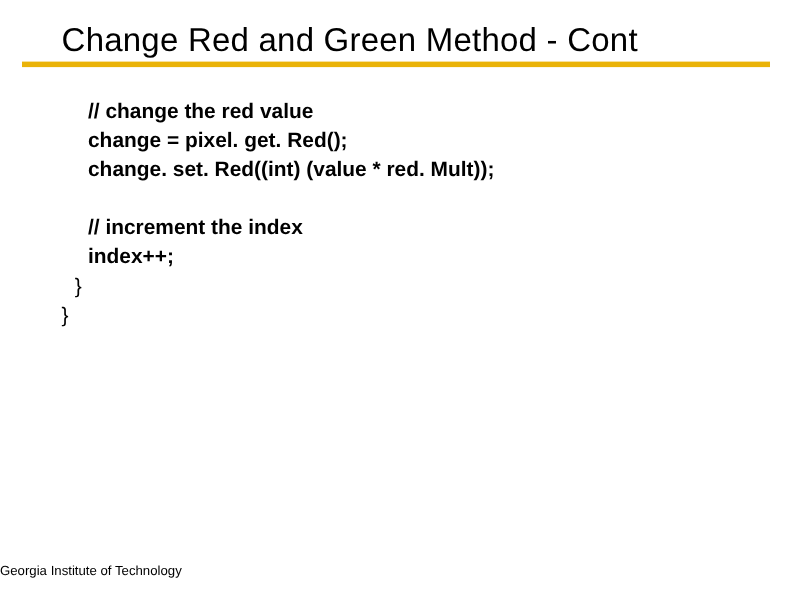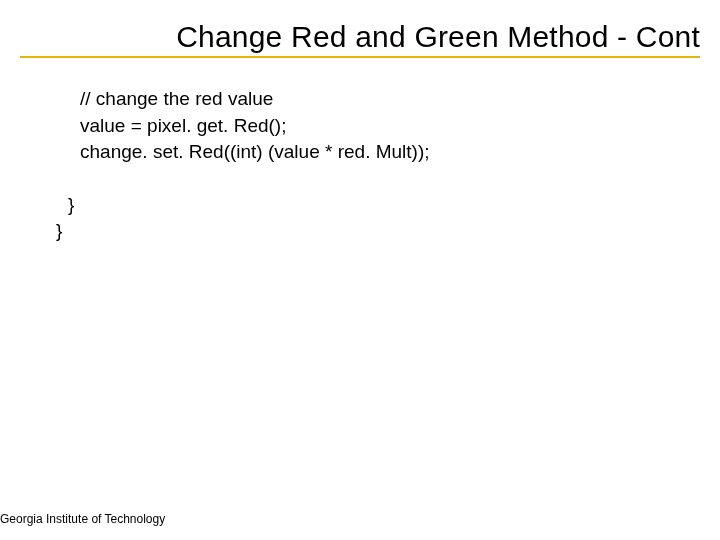--- a/index.html
+++ b/index.html
@@ -7,38 +7,39 @@
     width: 720px;
     height: 540px;
     background: #ffffff;
     font-family: Arial, Helvetica, sans-serif;
     position: relative;
     overflow: hidden;
   }
   .title {
     font-size: 30px;
     color: #000;
-    text-align: right;
+    text-align: left;
     padding: 20px 0 2px 36px;
-    border-bottom: 2px solid #eab308;
+    border-bottom: 5px solid #eab308;
     margin: 0 20px 0 20px;
     letter-spacing: 0.2px;
   }
   .content {
     padding: 28px 0 0 56px;
     font-size: 19px;
     color: #000;
     line-height: 1.4;
   }
   .code-block {
     margin-bottom: 26px;
   }
   .code-line {
     white-space: pre;
     padding-left: 24px;
+    font-weight: bold;
   }
   .brace1 {
     padding-left: 12px;
   }
   .brace2 {
     padding-left: 0px;
   }
   .footer {
     position: absolute;
     bottom: 14px;
@@ -49,23 +50,27 @@
   }
 </style>
 </head>
 <body>
 
 <div class="title">Change Red and Green Method - Cont</div>
 
 <div class="content">
   <div class="code-block">
     <div class="code-line">// change the red value</div>
-    <div class="code-line">value = pixel. get. Red();</div>
+    <div class="code-line">change = pixel. get. Red();</div>
     <div class="code-line">change. set. Red((int) (value * red. Mult));</div>
   </div>
 
 
+  <div class="code-block" style="margin-bottom:0;">
+    <div class="code-line">// increment the index</div>
+    <div class="code-line">index++;</div>
+  </div>
 
   <div class="brace1">}</div>
   <div class="brace2">}</div>
 </div>
 
 <div class="footer">Georgia Institute of Technology</div>
 
 </body></html>

